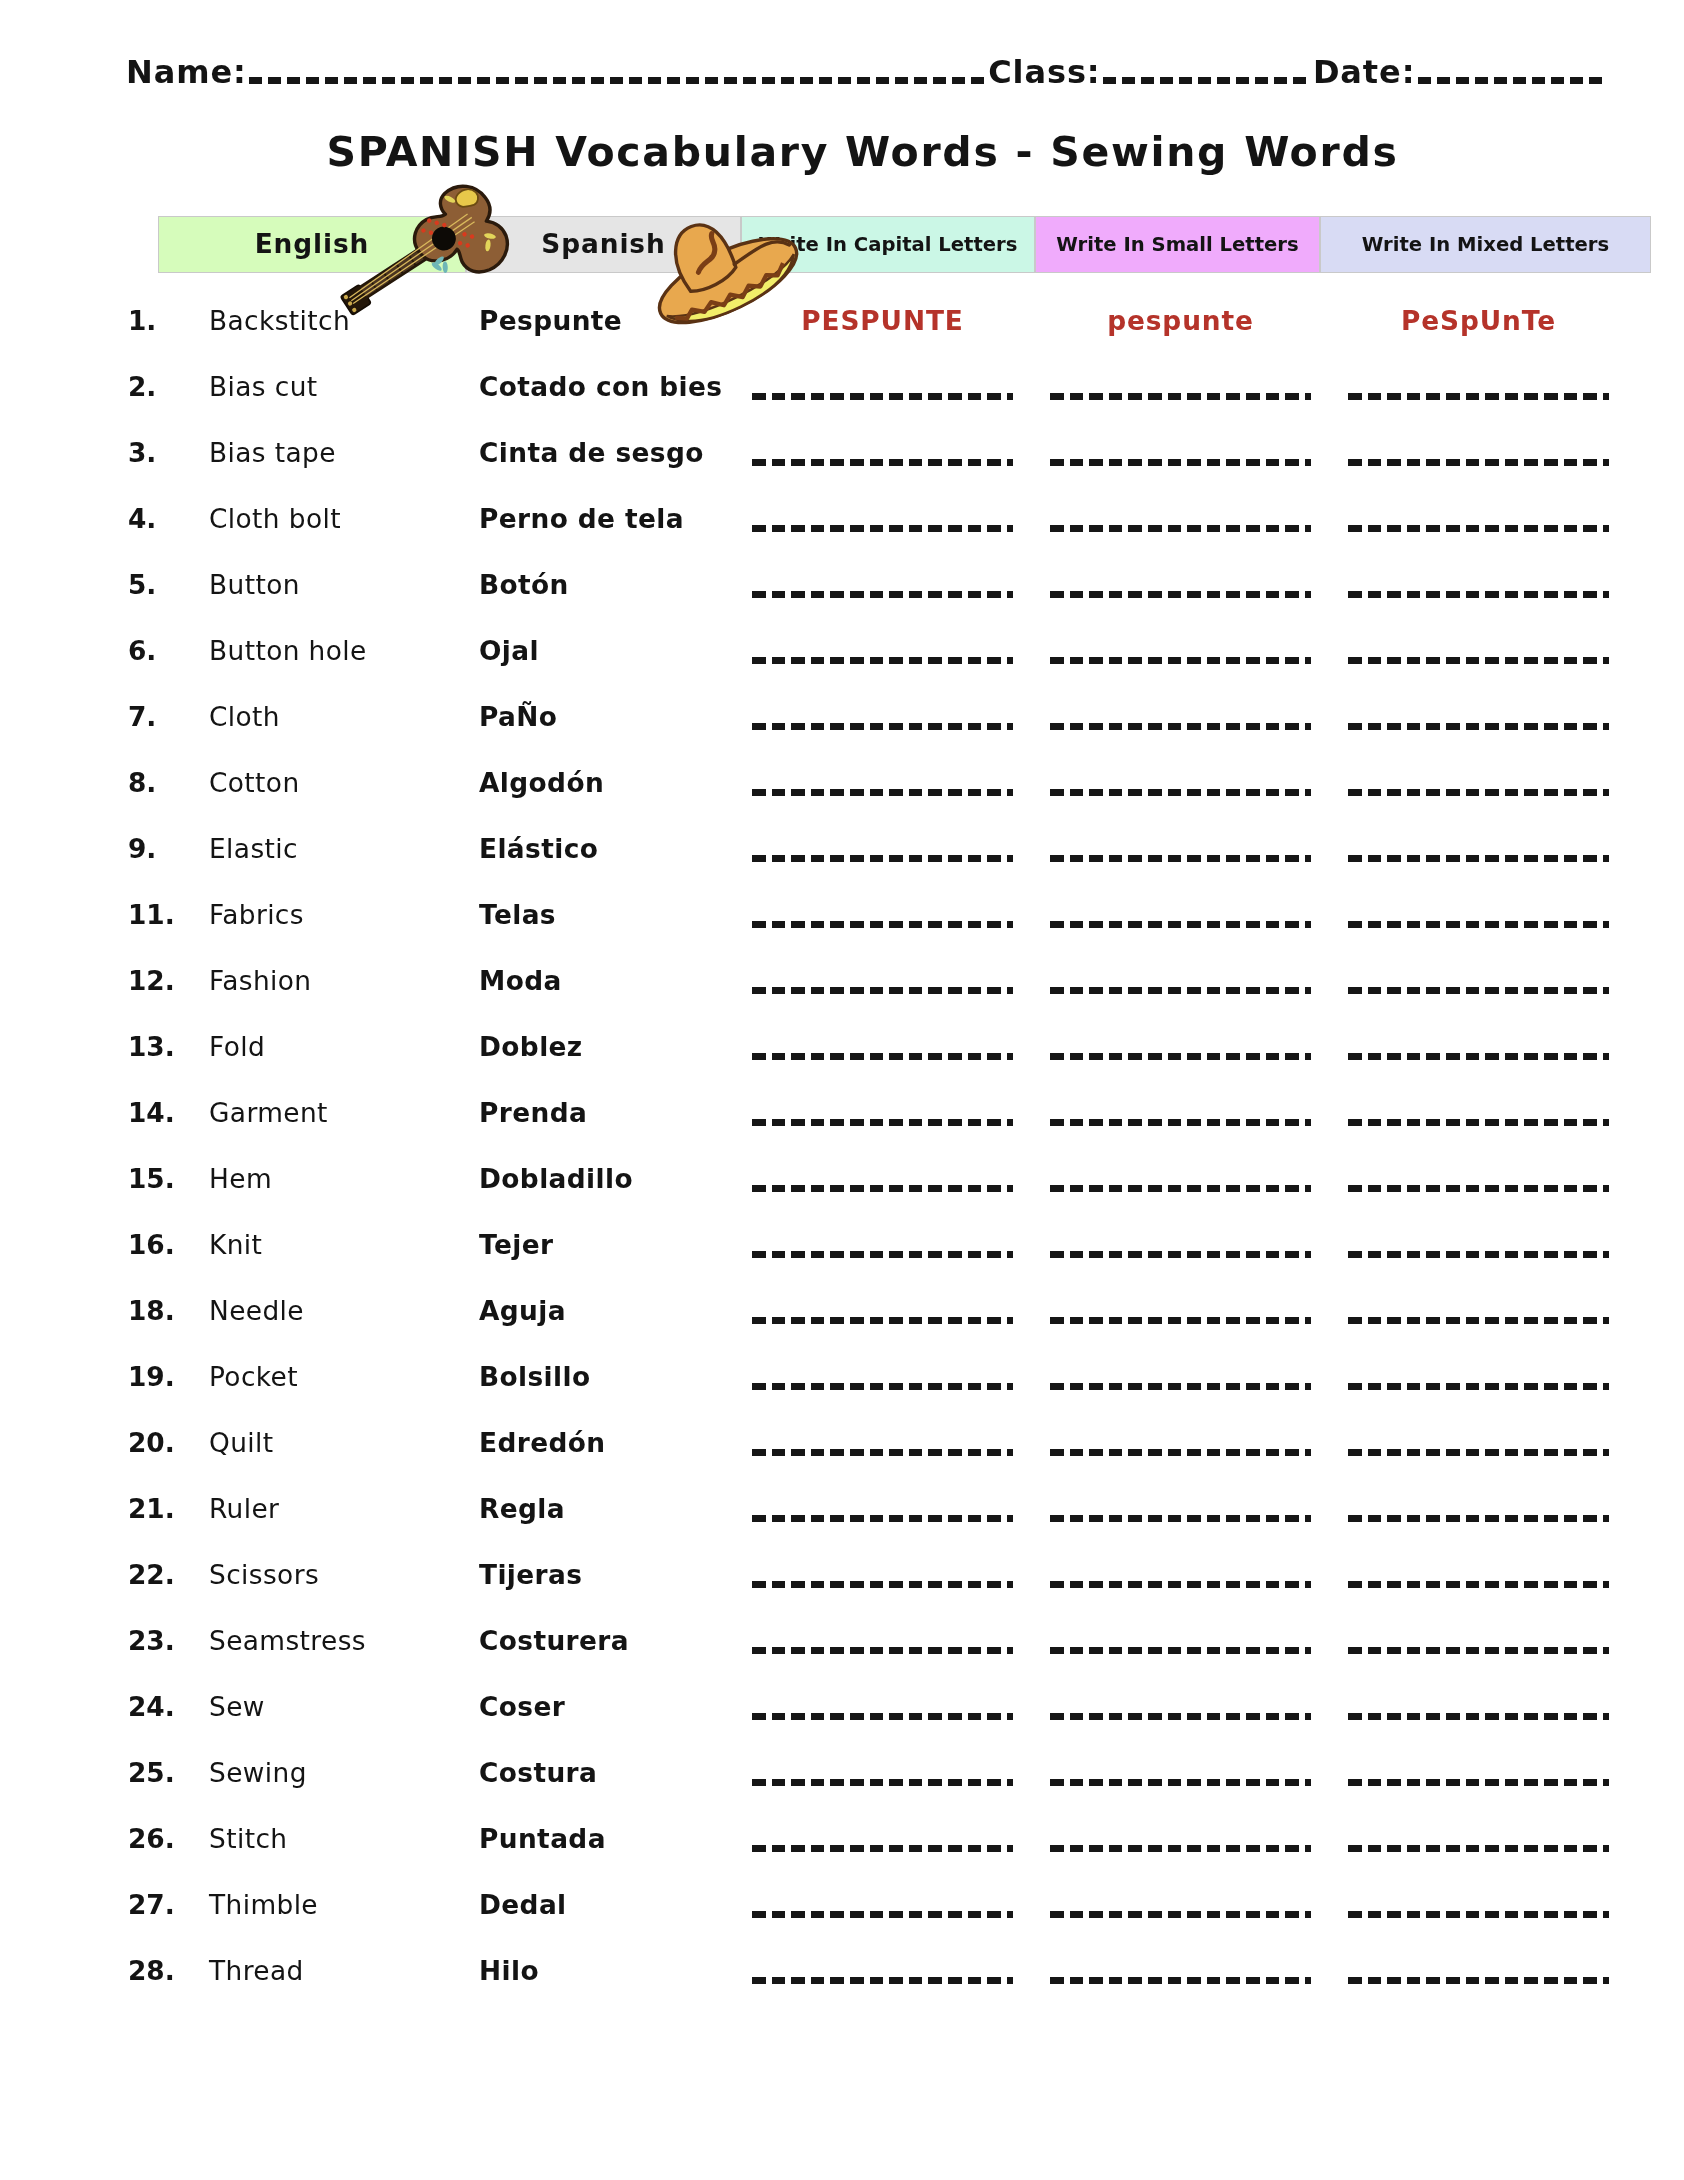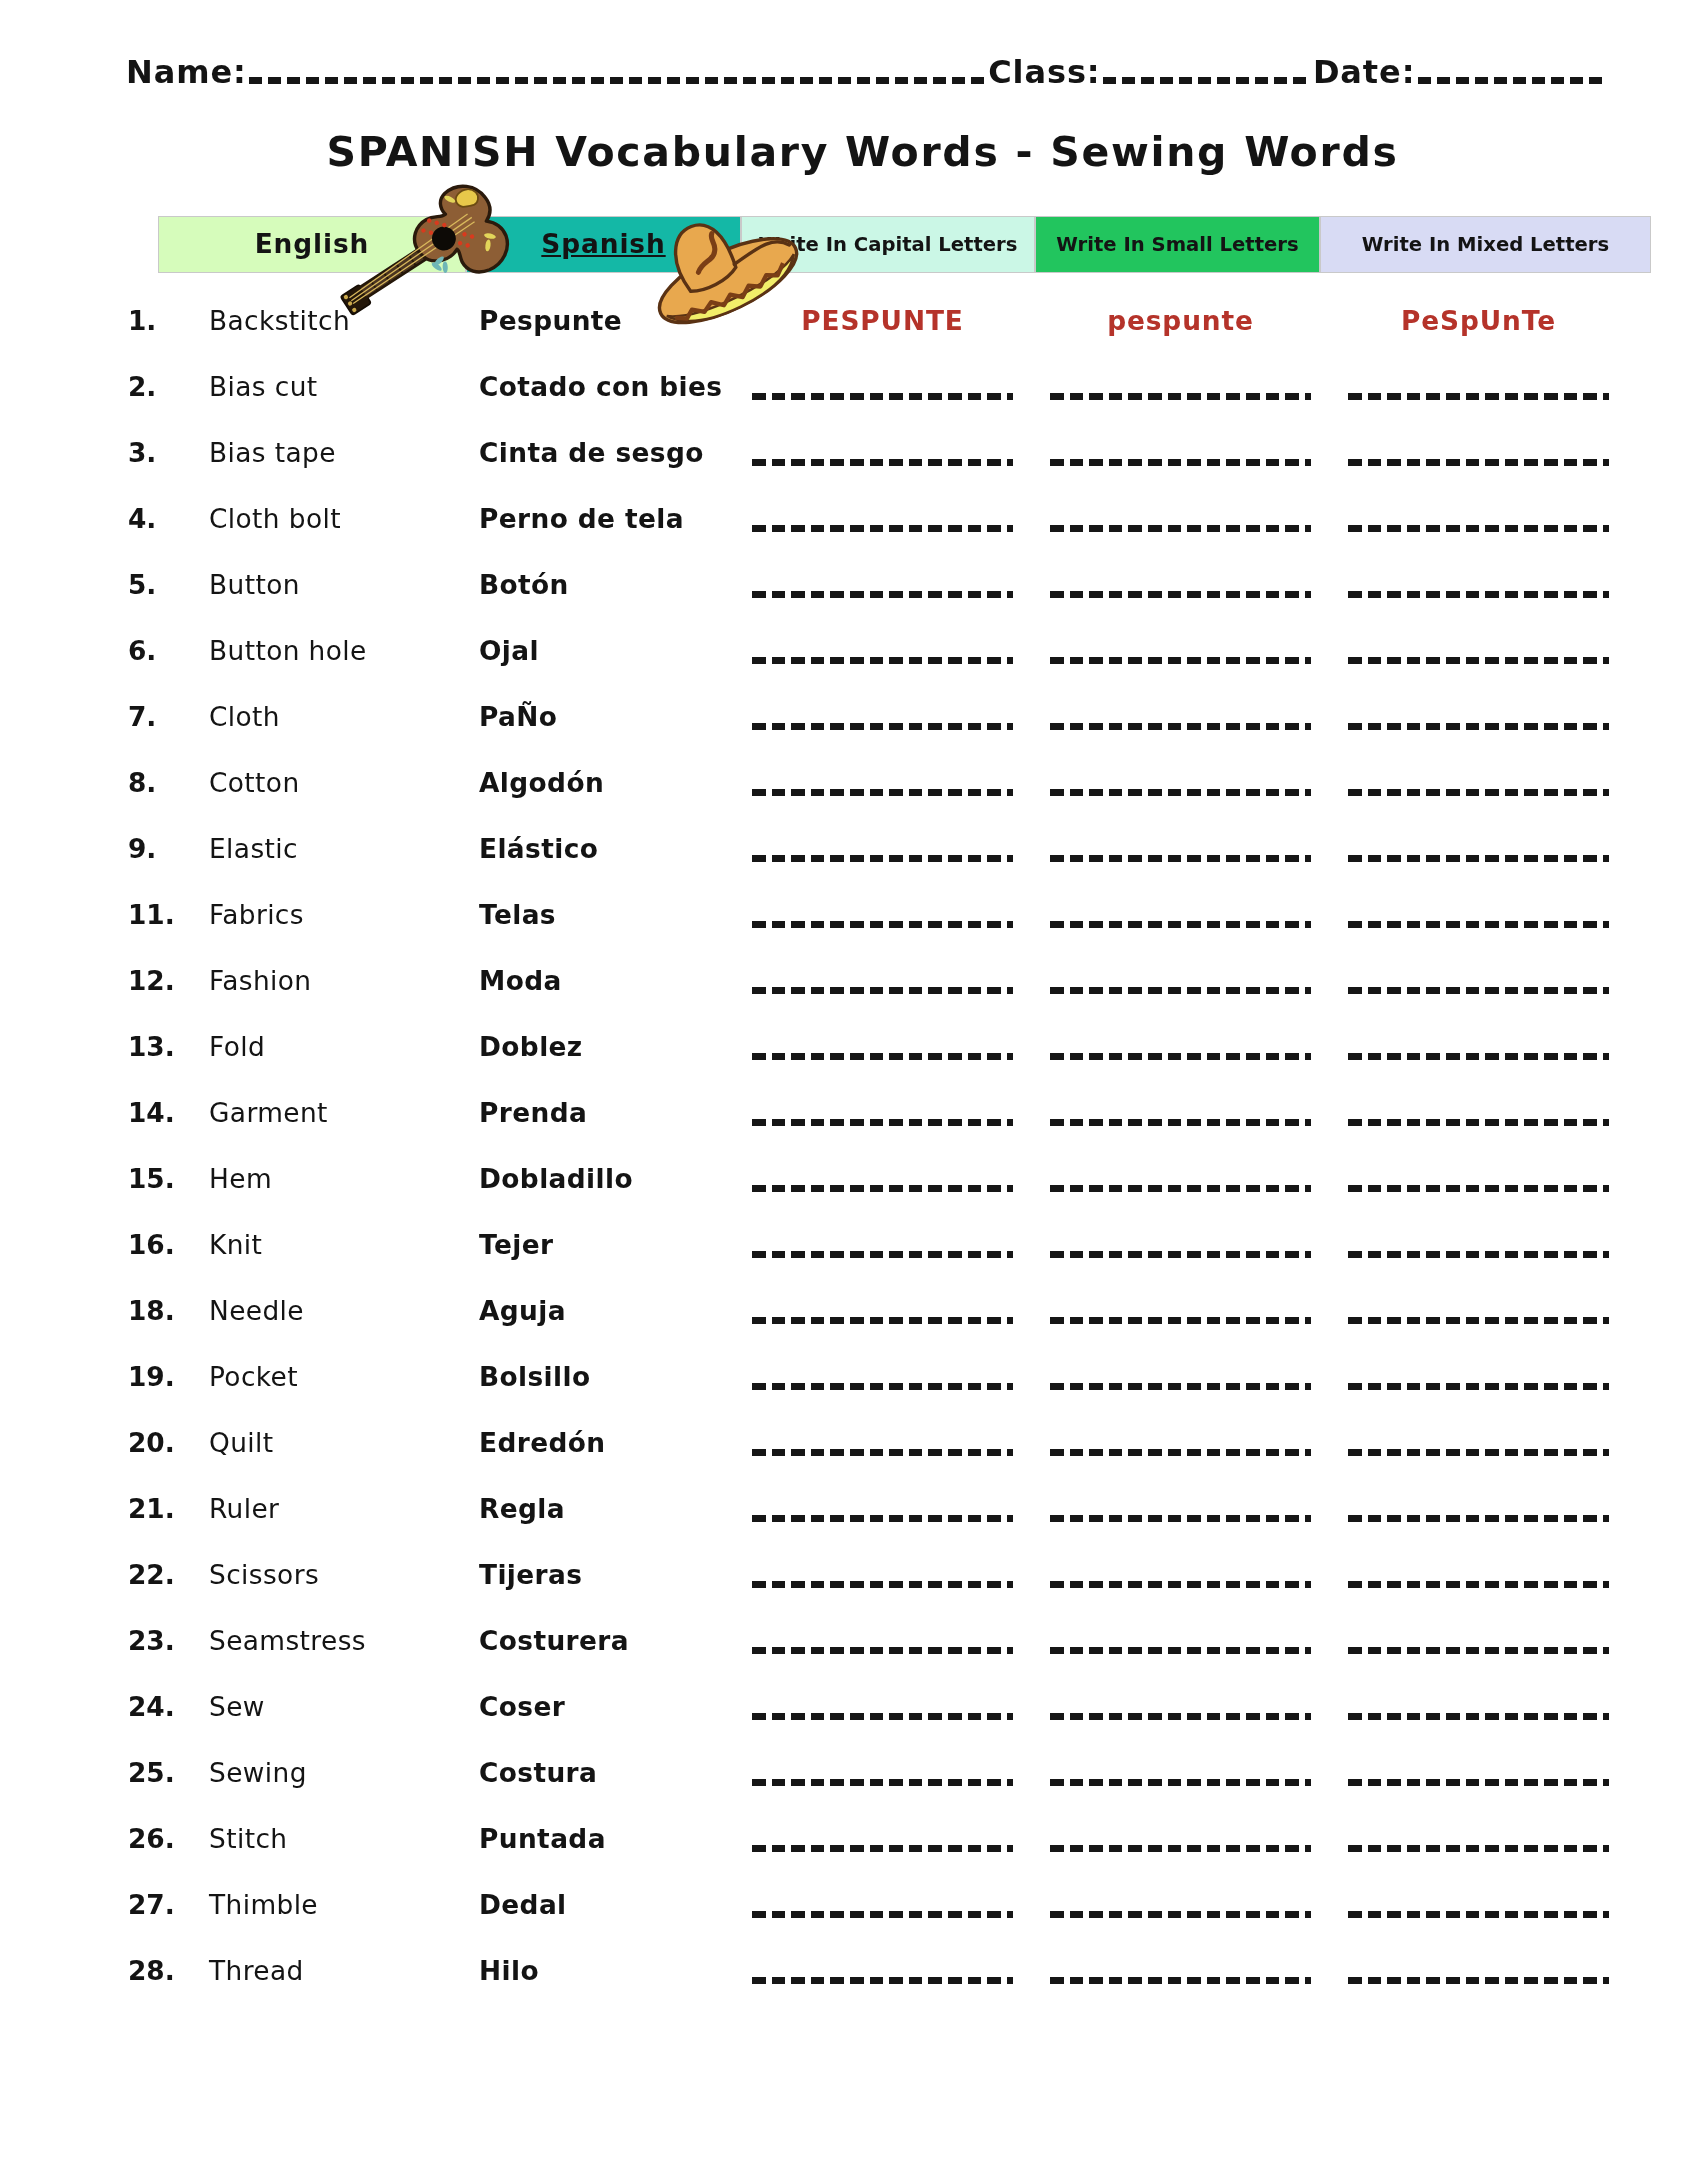--- a/index.html
+++ b/index.html
@@ -71,23 +71,23 @@
   <span class="lbl">Class:</span>
   <div class="fill-dash gap2"></div>
   <span class="lbl">Date:</span>
   <div class="fill-dash gap3"></div>
 </div>
 
 <div class="title">SPANISH Vocabulary Words - Sewing Words</div>
 
 <div class="theader">
   <div class="hcell big w-eng" style="background-color: rgb(214, 252, 187);">English</div>
-  <div class="hcell big w-spa" style="background-color: #14b8a6; text-decoration: underline;">Spanish</div>
+  <div class="hcell big w-spa" style="background-color: #e5e5e5;">Spanish</div>
   <div class="hcell small w-cap" style="background-color: rgb(203, 247, 230);">Write In Capital Letters</div>
-  <div class="hcell small w-sml" style="background-color: #22c55e; text-align: center;">Write In Small Letters</div>
+  <div class="hcell small w-sml" style="background-color: #f0abfc; text-align: center;">Write In Small Letters</div>
   <div class="hcell small w-mix" style="background-color: rgb(216, 219, 244);">Write In Mixed Letters</div>
 </div>
 
 <div class="icon-abs" id="guitar">
   <svg width="183" height="145" viewBox="0 0 215 170">
     <g transform="rotate(-33 105 82)">
 
       <rect x="-2" y="68" width="26" height="26" rx="3" fill="#241709" stroke="#140c04" stroke-width="2"></rect>
       <circle cx="3" cy="72" r="2.5" fill="#c9a84c"></circle>
         <circle cx="3" cy="81" r="2.5" fill="#c9a84c"></circle>

